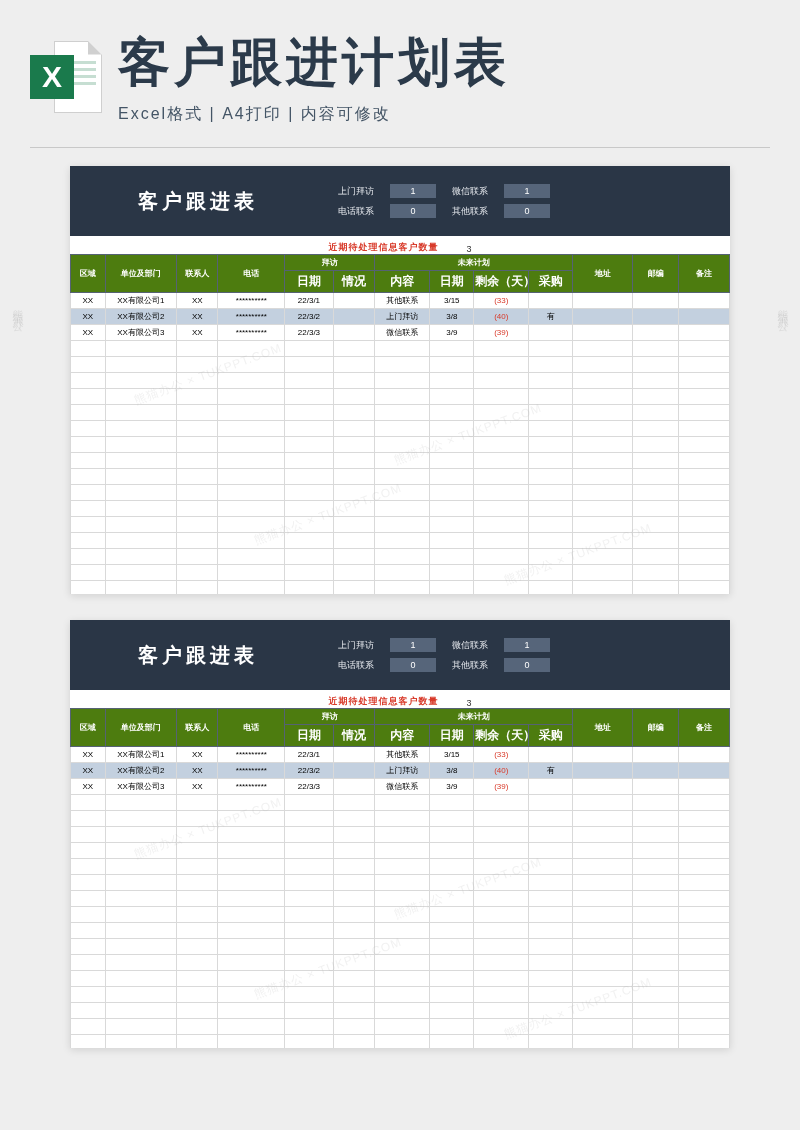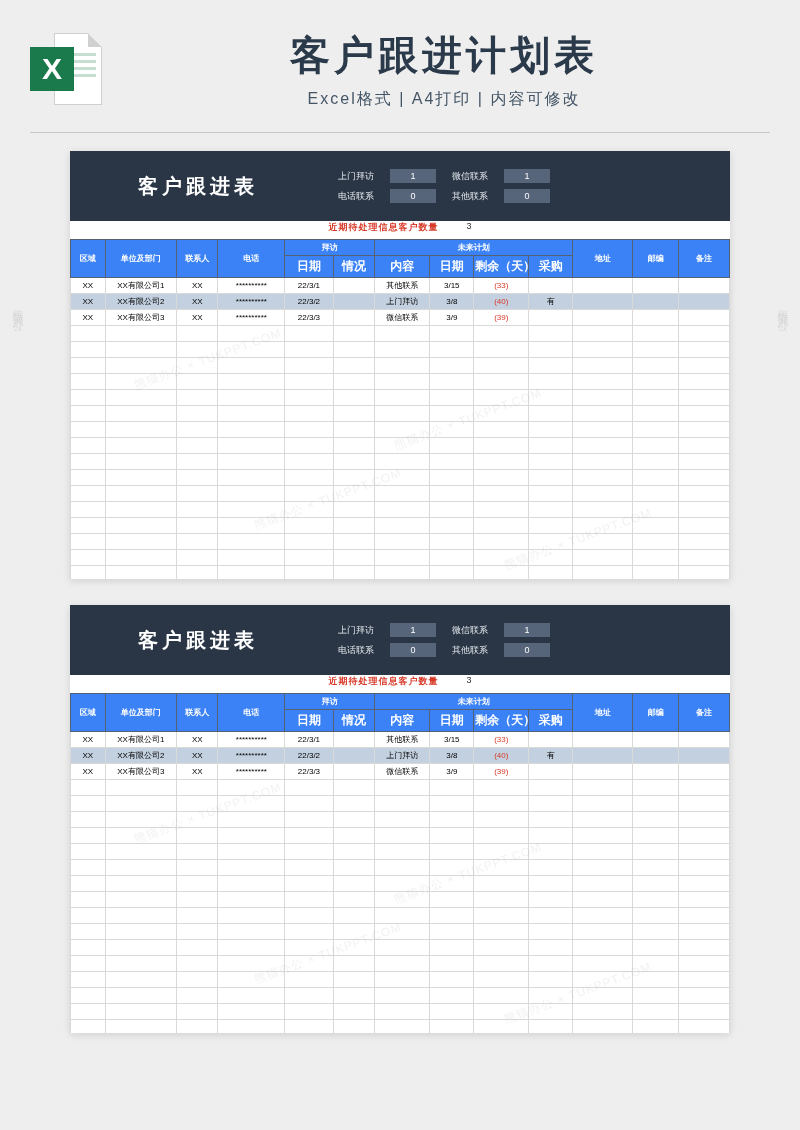--- a/index.html
+++ b/index.html
@@ -56,30 +56,30 @@
     width: 44px; height: 44px;
     background: #1a7a4c;
     color: #fff;
     font-weight: 700;
     font-size: 30px;
     display: flex; align-items: center; justify-content: center;
   }
   .banner-text { flex: 1; }
   .banner-title {
     color: #2b3a4a;
-    font-size: 40px;
+    font-size: 52px;
     font-weight: 700;
     letter-spacing: 4px;
-    text-align: center;
+    text-align: left;
   }
   .banner-sub {
     color: #445566;
     font-size: 16px;
     letter-spacing: 2px;
-    text-align: center;
+    text-align: left;
     margin-top: 6px;
   }
   .divider {
     height: 1px;
     background: #c8c8c8;
     margin: 4px 30px 18px 30px;
   }
   
   .pages {
     display: flex;
@@ -124,40 +124,40 @@
     background: #56657a;
     height: 14px;
     display: flex; align-items: center; justify-content: center;
     font-size: 9px;
     color: #fff;
   }
   
   .pending {
     height: 18px;
     display: flex;
-    align-items: flex-start;
+    align-items: flex-end;
     justify-content: center;
     font-size: 9px;
     gap: 28px;
   }
   .pending .label { color: #d83a2a; font-weight: 600; letter-spacing: 1px; }
   .pending .val { color: #333; }
   
   .tbl { width: 100%; border-collapse: collapse; table-layout: fixed; }
   .tbl th, .tbl td {
     border: 1px solid #d9d9d9;
     font-size: 8px;
     text-align: center;
     padding: 2px 1px;
     height: 16px;
     overflow: hidden;
     white-space: nowrap;
   }
   .tbl thead th {
-    background: #3b82f6;
+    background: #4d7c0f;
     color: #fff;
     font-weight: 600;
     border-color: #556274;
   }
   .tbl thead .sub th { font-size: 12px; }
   .row-hi td { background: #c3d0df; }
   .neg { color: #d83a2a; font-weight: 400; }
   .wm {
     position: absolute;
     color: rgba(180,180,180,0.18);

